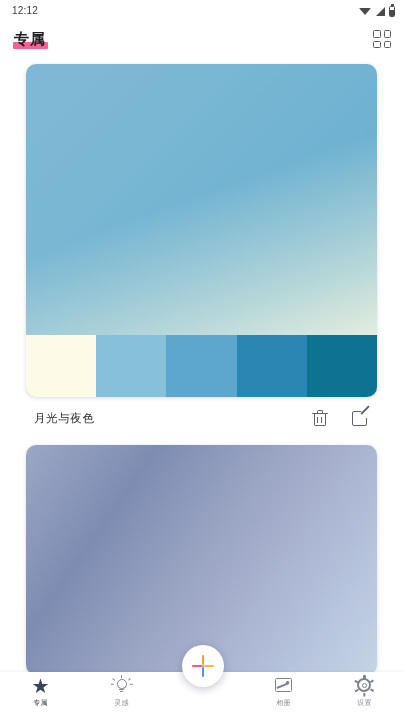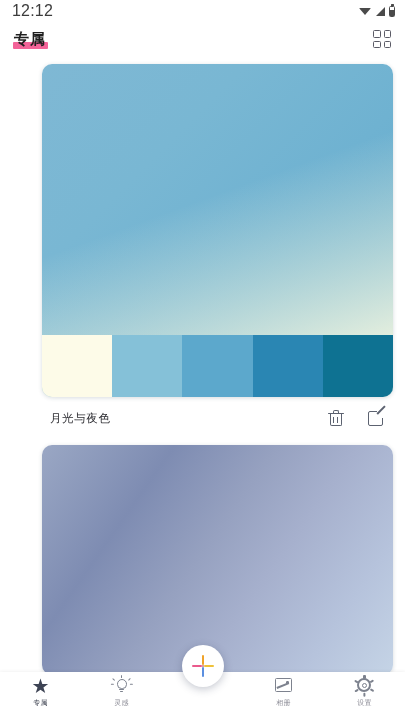--- a/index.html
+++ b/index.html
@@ -23,21 +23,21 @@
   .status-bar {
     position:absolute; top:0; left:0;
     width:405px; height:22px;
     display:flex; align-items:center;
     justify-content:space-between;
     padding:0 10px 0 12px;
     background:#ffffff;
     z-index:30;
   }
   .status-clock {
-    font-size:16px; color:#3c3c3c;
+    font-size:10px; color:#3c3c3c;
     letter-spacing:.2px; line-height:1;
   }
   .status-icons {
     display:flex; align-items:center; gap:4px;
   }
   .ic-wifi {
     width:12px; height:9px; position:relative;
   }
   .ic-wifi::after{
     content:""; position:absolute; left:0; top:1px;
@@ -131,21 +131,21 @@
   
   .content {
     position:absolute;
     top:56px; left:0;
     width:405px; height:620px;
     overflow:hidden;
     background:#ffffff;
   }
 
   .palette-card {
-    margin:8px 25px 0 42px;
+    margin:8px 25px 0 26px;
     width:355px;
   }
   .card-visual {
     position:relative;
     width:351px;
     border-radius:10px;
     overflow:hidden;
     box-shadow:0 1px 4px rgba(40,60,80,.18);
   }
   .card-visual.tall { height:333px; }

